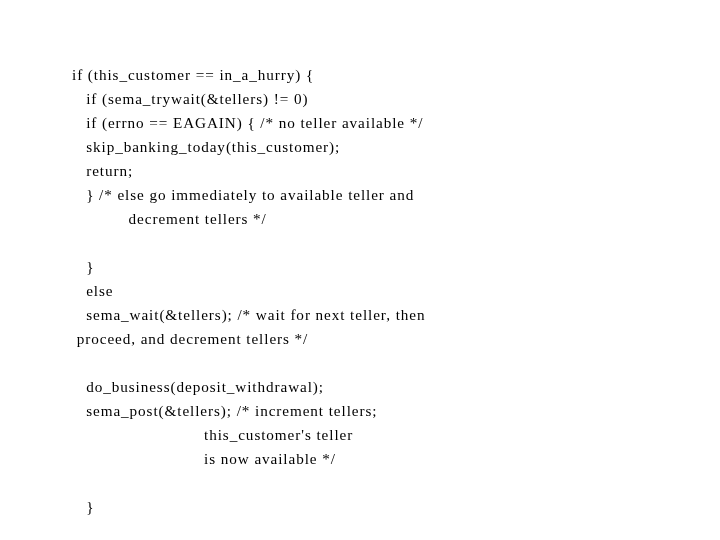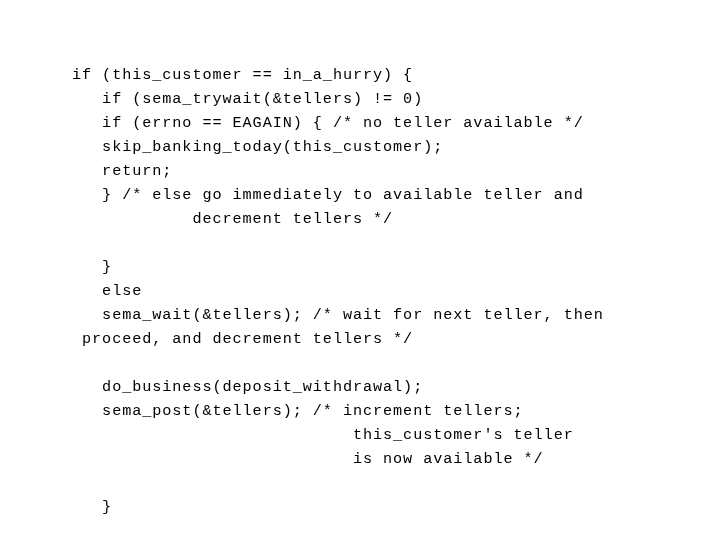--- a/index.html
+++ b/index.html
@@ -19,21 +19,21 @@
     width: 720px;
     height: 540px;
     background: #ffffff;
   }
   #code-block {
     position: absolute;
     left: 72px;
     top: 48px;
     width: 620px;
     color: #000000;
-    font-family: Liberation Mono, monospace;
+    font-family: Liberation Serif, serif;
     font-size: 15.2px;
     line-height: 24px;
     letter-spacing: 0.92px;
     white-space: pre;
   }
   .code-line {
     height: 24px;
     white-space: pre;
     color: #000000;
   }

